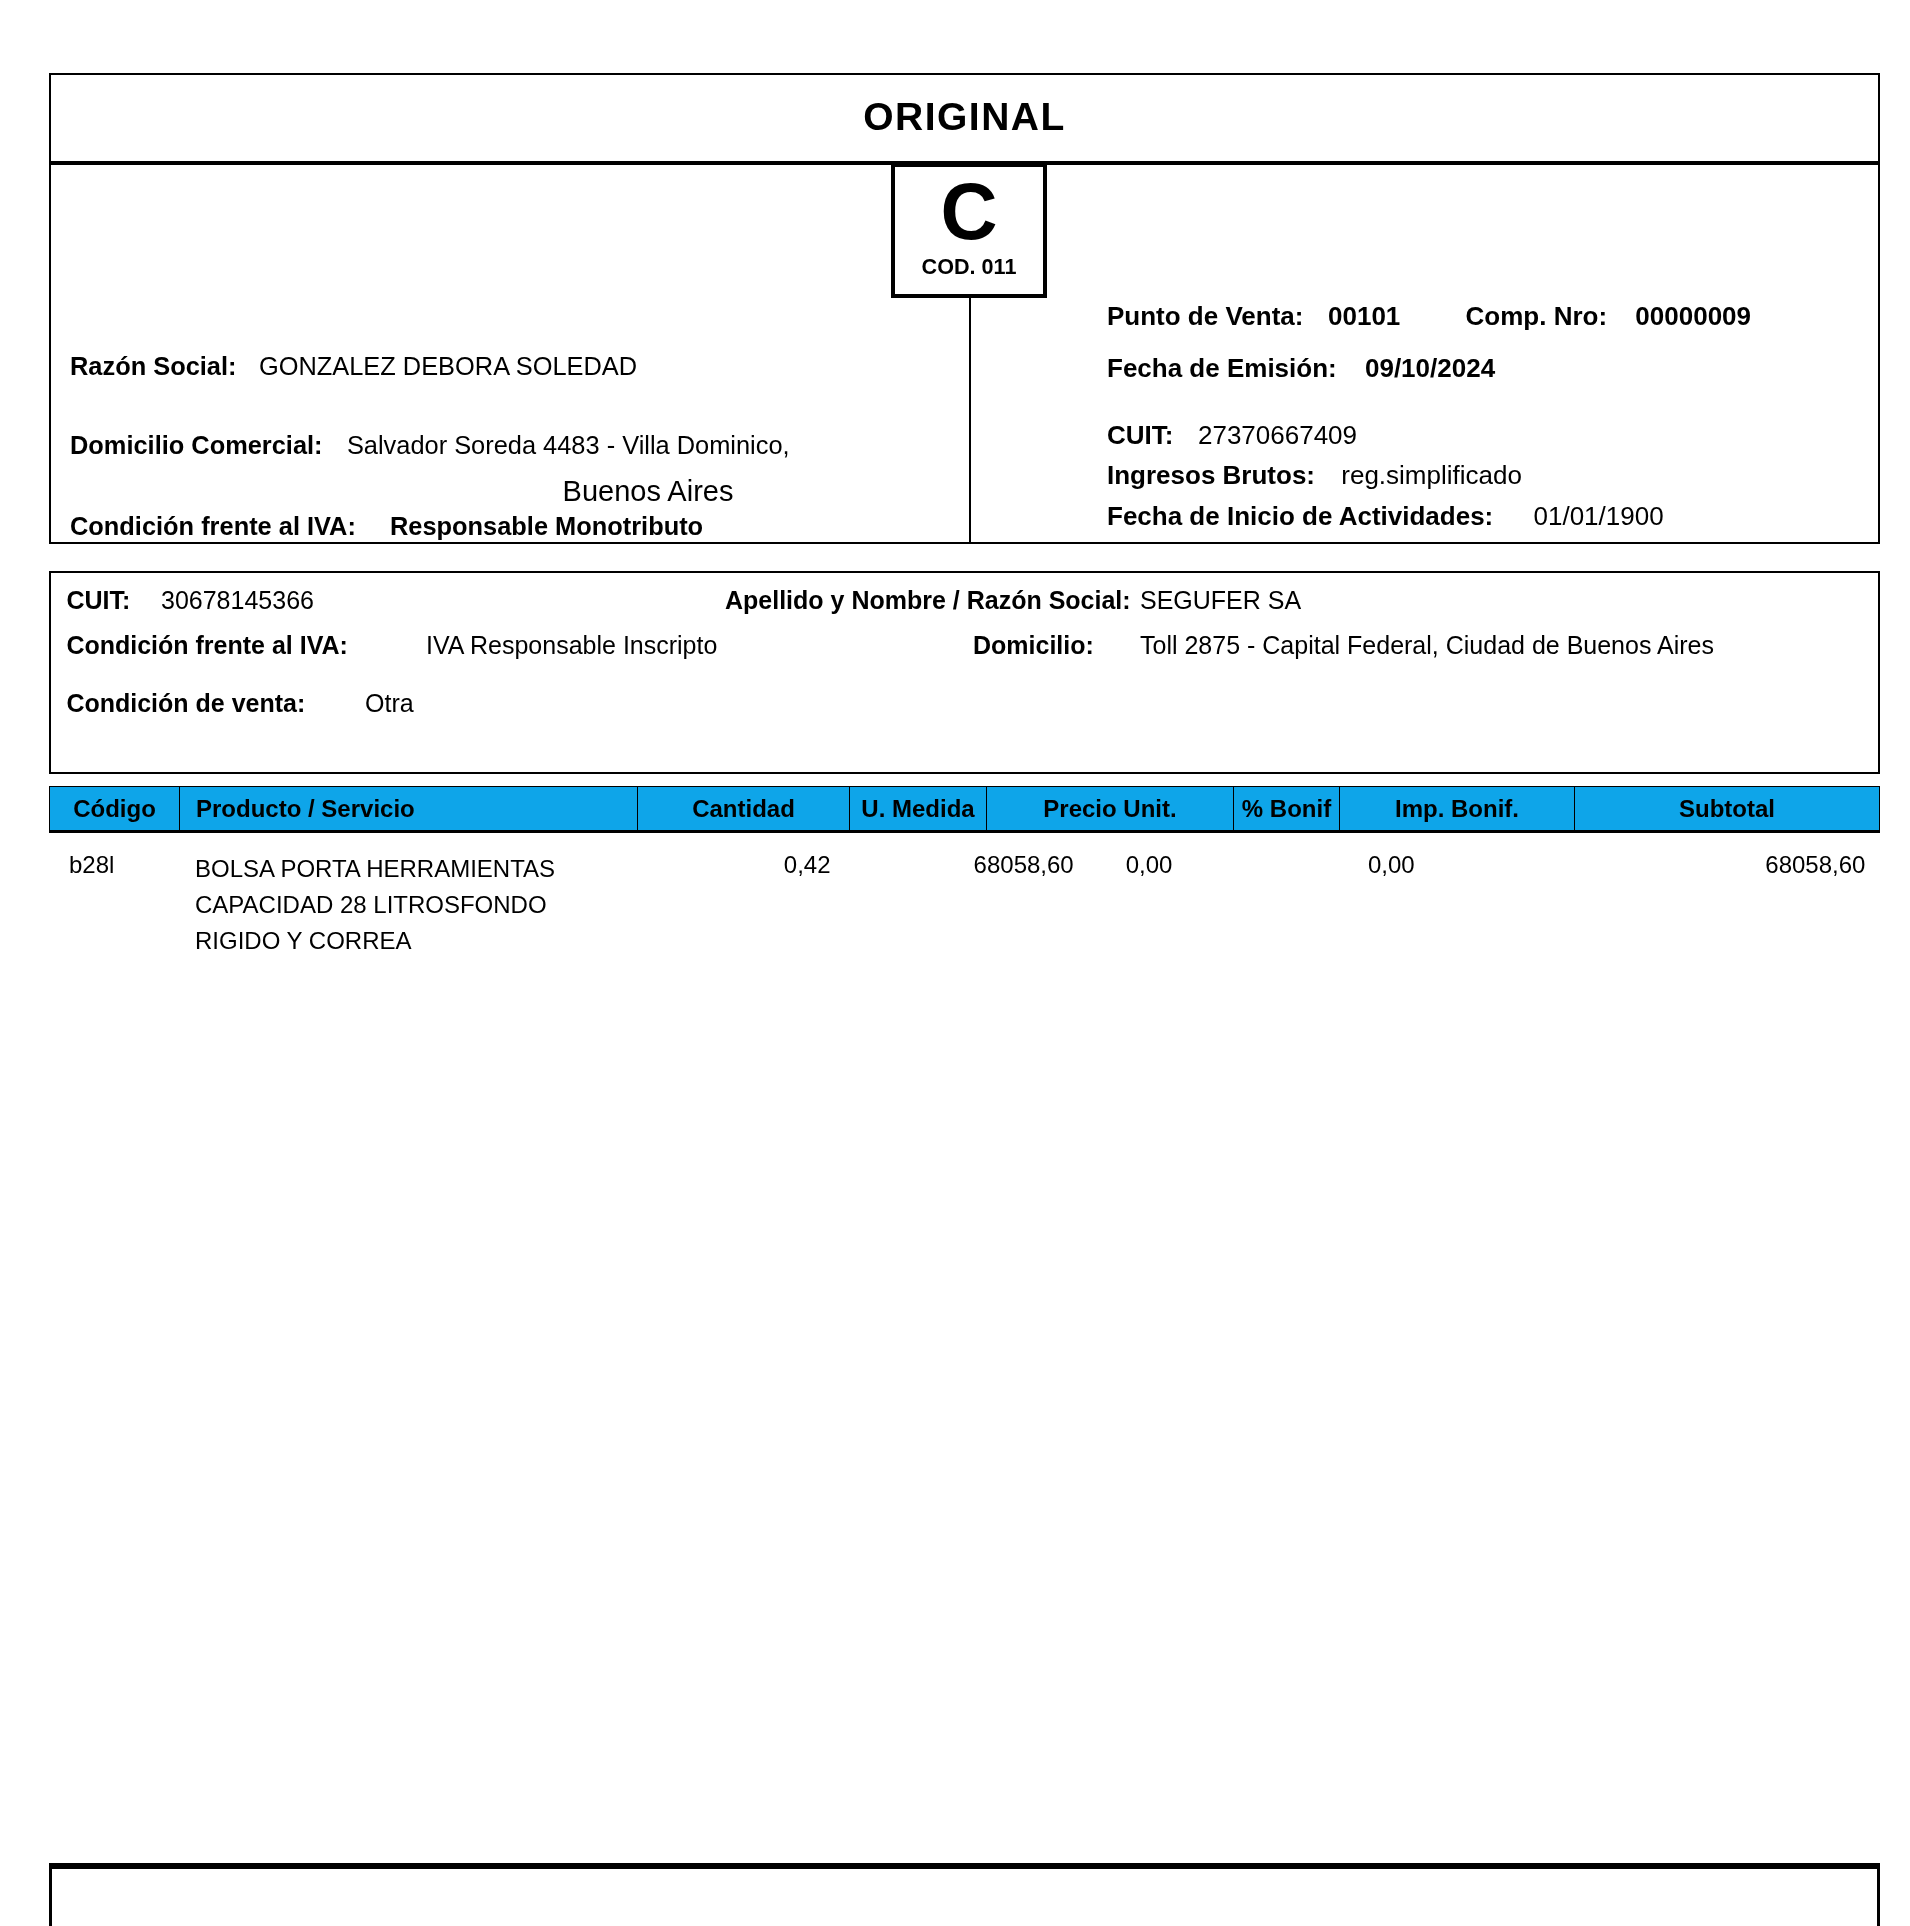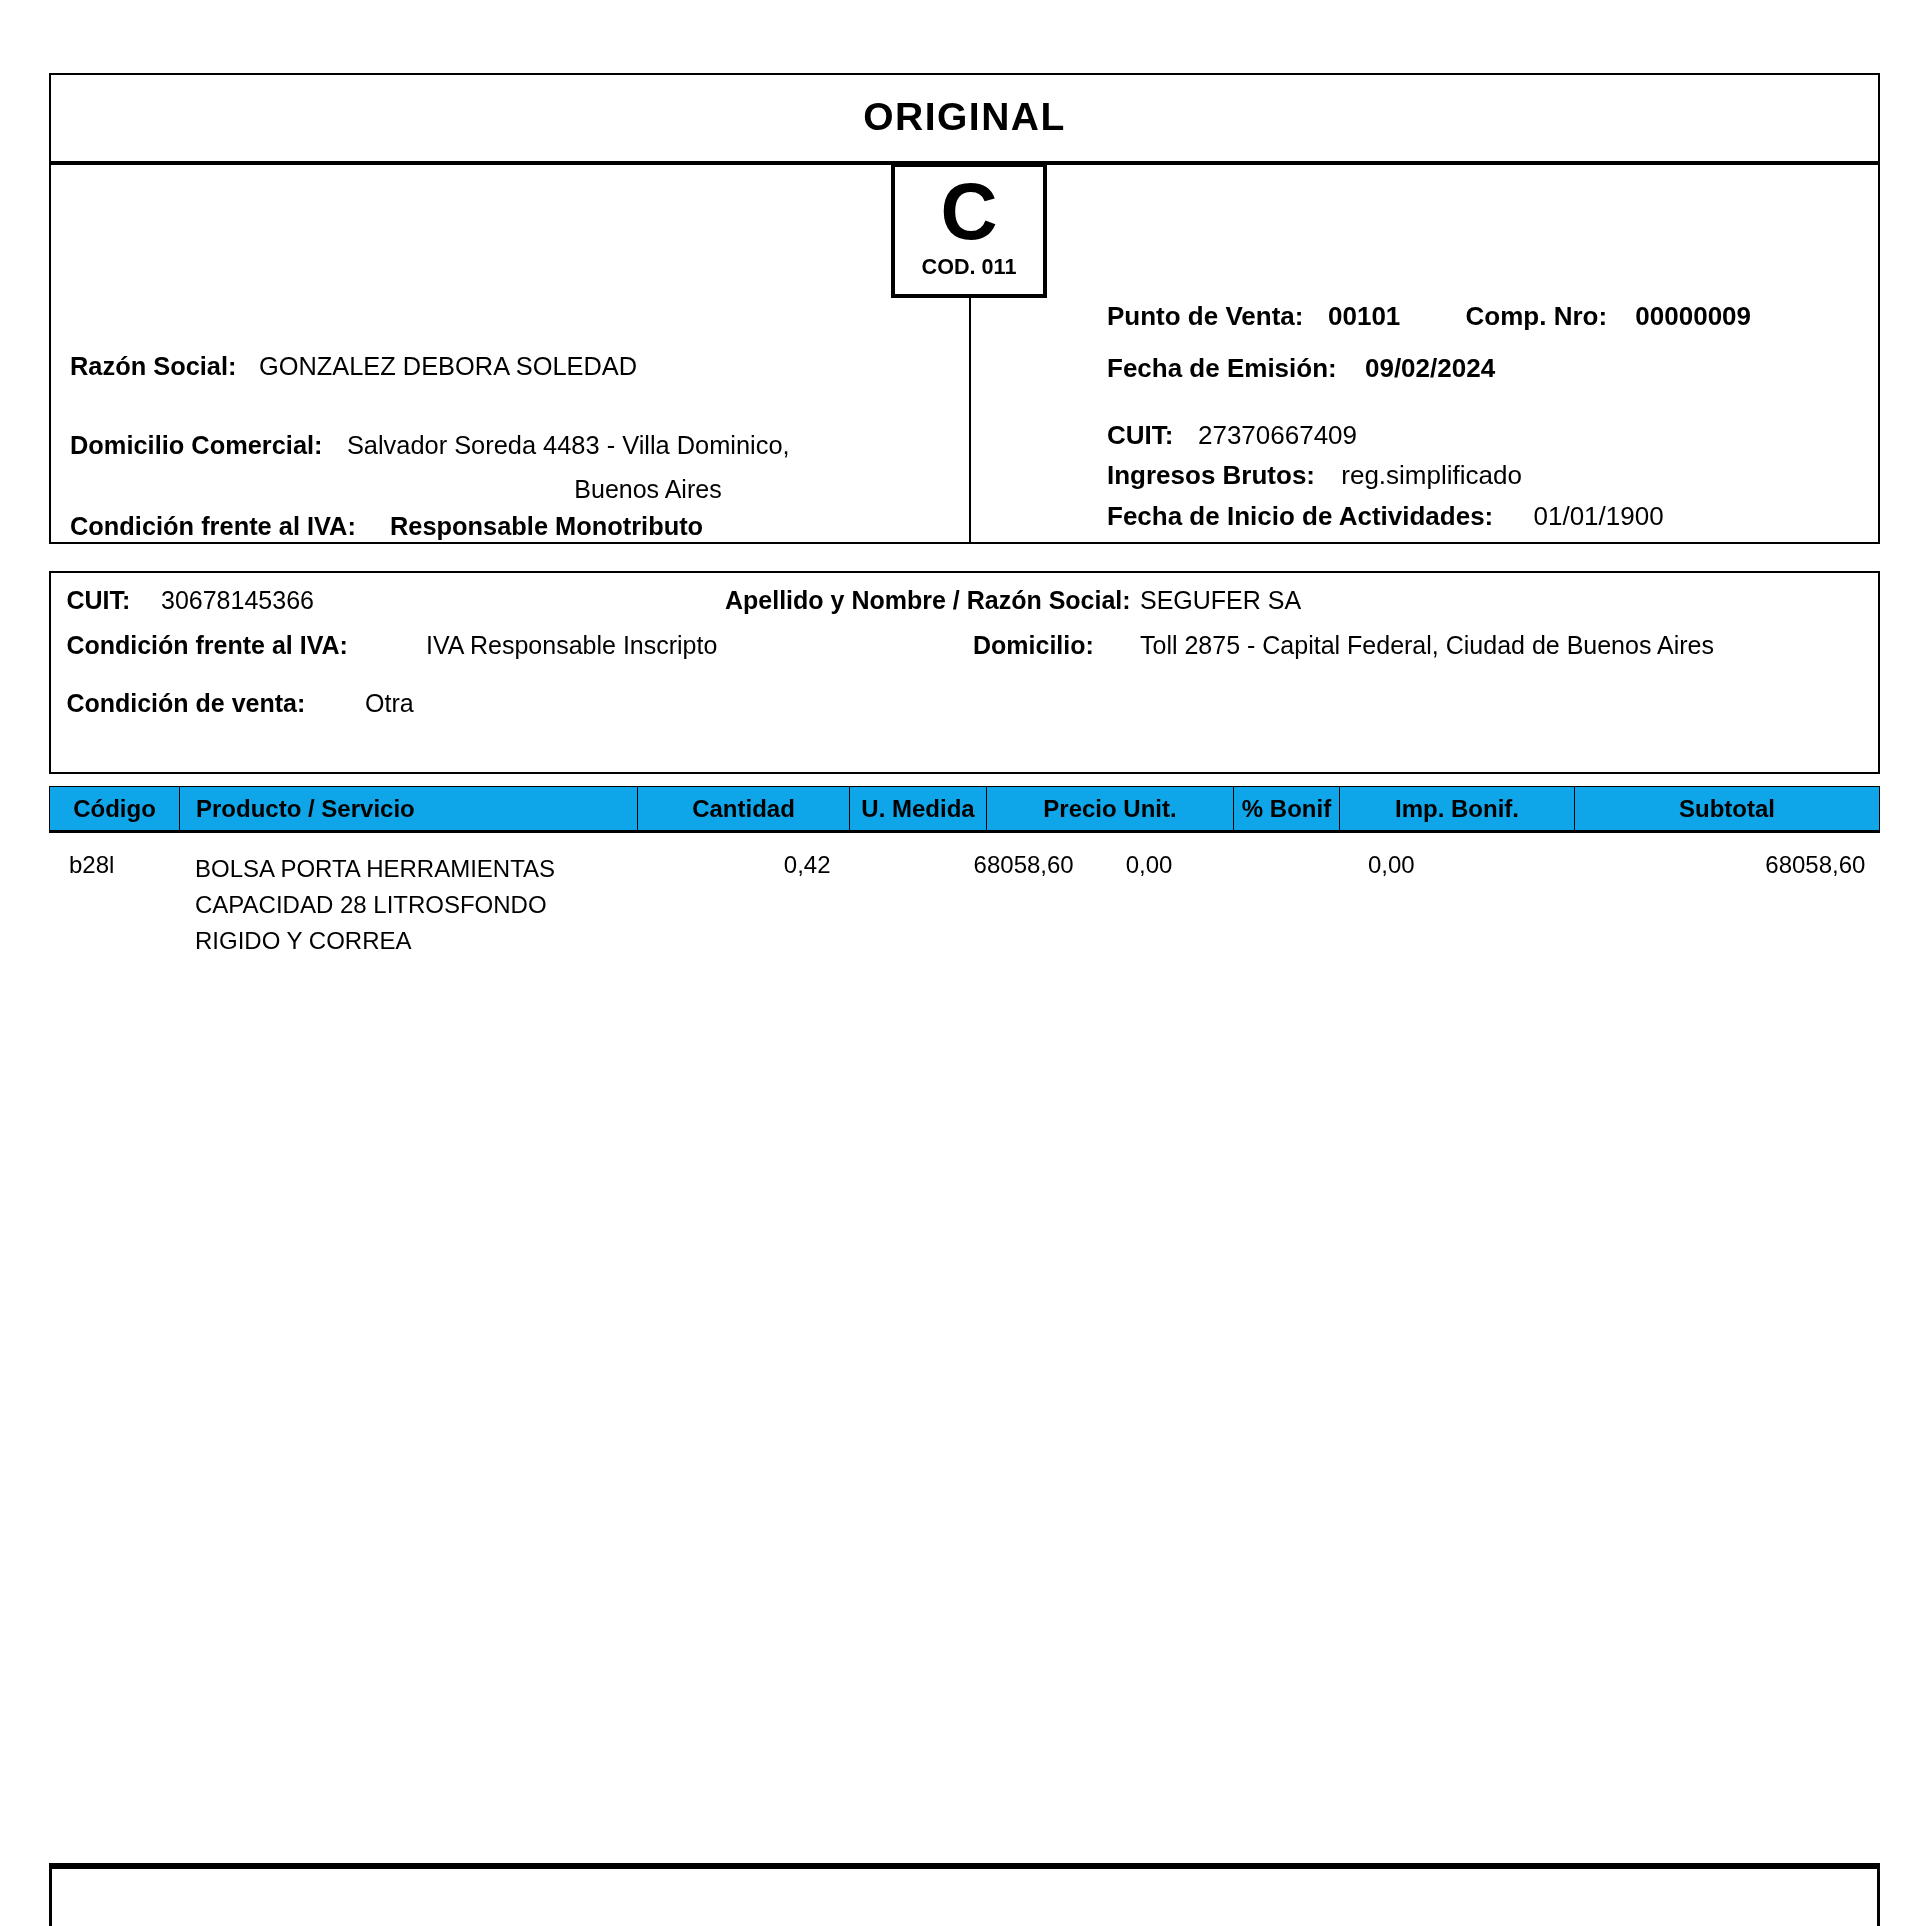--- a/index.html
+++ b/index.html
@@ -23,21 +23,21 @@
   #factura-title { left:1056px; top:34px; font-size:58px; font-weight:bold; letter-spacing:1.2px; }
   .hline { position:absolute; font-size:26px; white-space:nowrap; }
   #pv-line   { left:1056px; top:136px; }
   #fe-line   { left:1056px; top:188px; }
   #cuit-line { left:1056px; top:255px; }
   #ib-line   { left:1056px; top:295px; }
   #ini-line  { left:1056px; top:336px; }
   .lline { position:absolute; font-size:25.4px; white-space:nowrap; }
   #razon-line { left:19px; top:187px; }
   #dom-line   { left:19px; top:266px; }
-  #dom-line2  { position:absolute; left:358px; top:310px; width:478px; text-align:center; font-size:25px; }
+  #dom-line2  { position:absolute; left:358px; top:310px; width:478px; text-align:center; font-size:29px; }
   #cond-line  { left:19px; top:347px; }
 
   
   #customer-box { left:49px; top:571px; width:1831px; height:203px; }
   .crow span, .crow b { position:absolute; font-size:25px; white-space:nowrap; }
 
   
   #items-header { left:49px; top:786px; width:1831px; height:47px; background:#0ea5e9;
                   display:flex; border:1.5px solid #000; border-bottom:3.9px solid #000; box-sizing:border-box; }
   #items-header .cell { display:flex; align-items:center; justify-content:center;
@@ -86,21 +86,21 @@
 
 
     <div class="hline" id="pv-line">
       <span class="b">Punto de Venta:</span>
       <span class="b gap45">00101</span>
       <span class="b gap150">Comp. Nro:</span>
       <span class="b gap55">00000009</span>
     </div>
     <div class="hline" id="fe-line">
       <span class="b">Fecha de Emisión:</span>
-      <span class="b gap55">09/02/2024</span>
+      <span class="b gap55">09/10/2024</span>
     </div>
     <div class="hline" id="cuit-line">
       <span class="b">CUIT:</span>
       <span class="gap45">27370667409</span>
     </div>
     <div class="hline" id="ib-line">
       <span class="b">Ingresos Brutos:</span>
       <span class="gap50">reg.simplificado</span>
     </div>
     <div class="hline" id="ini-line">

